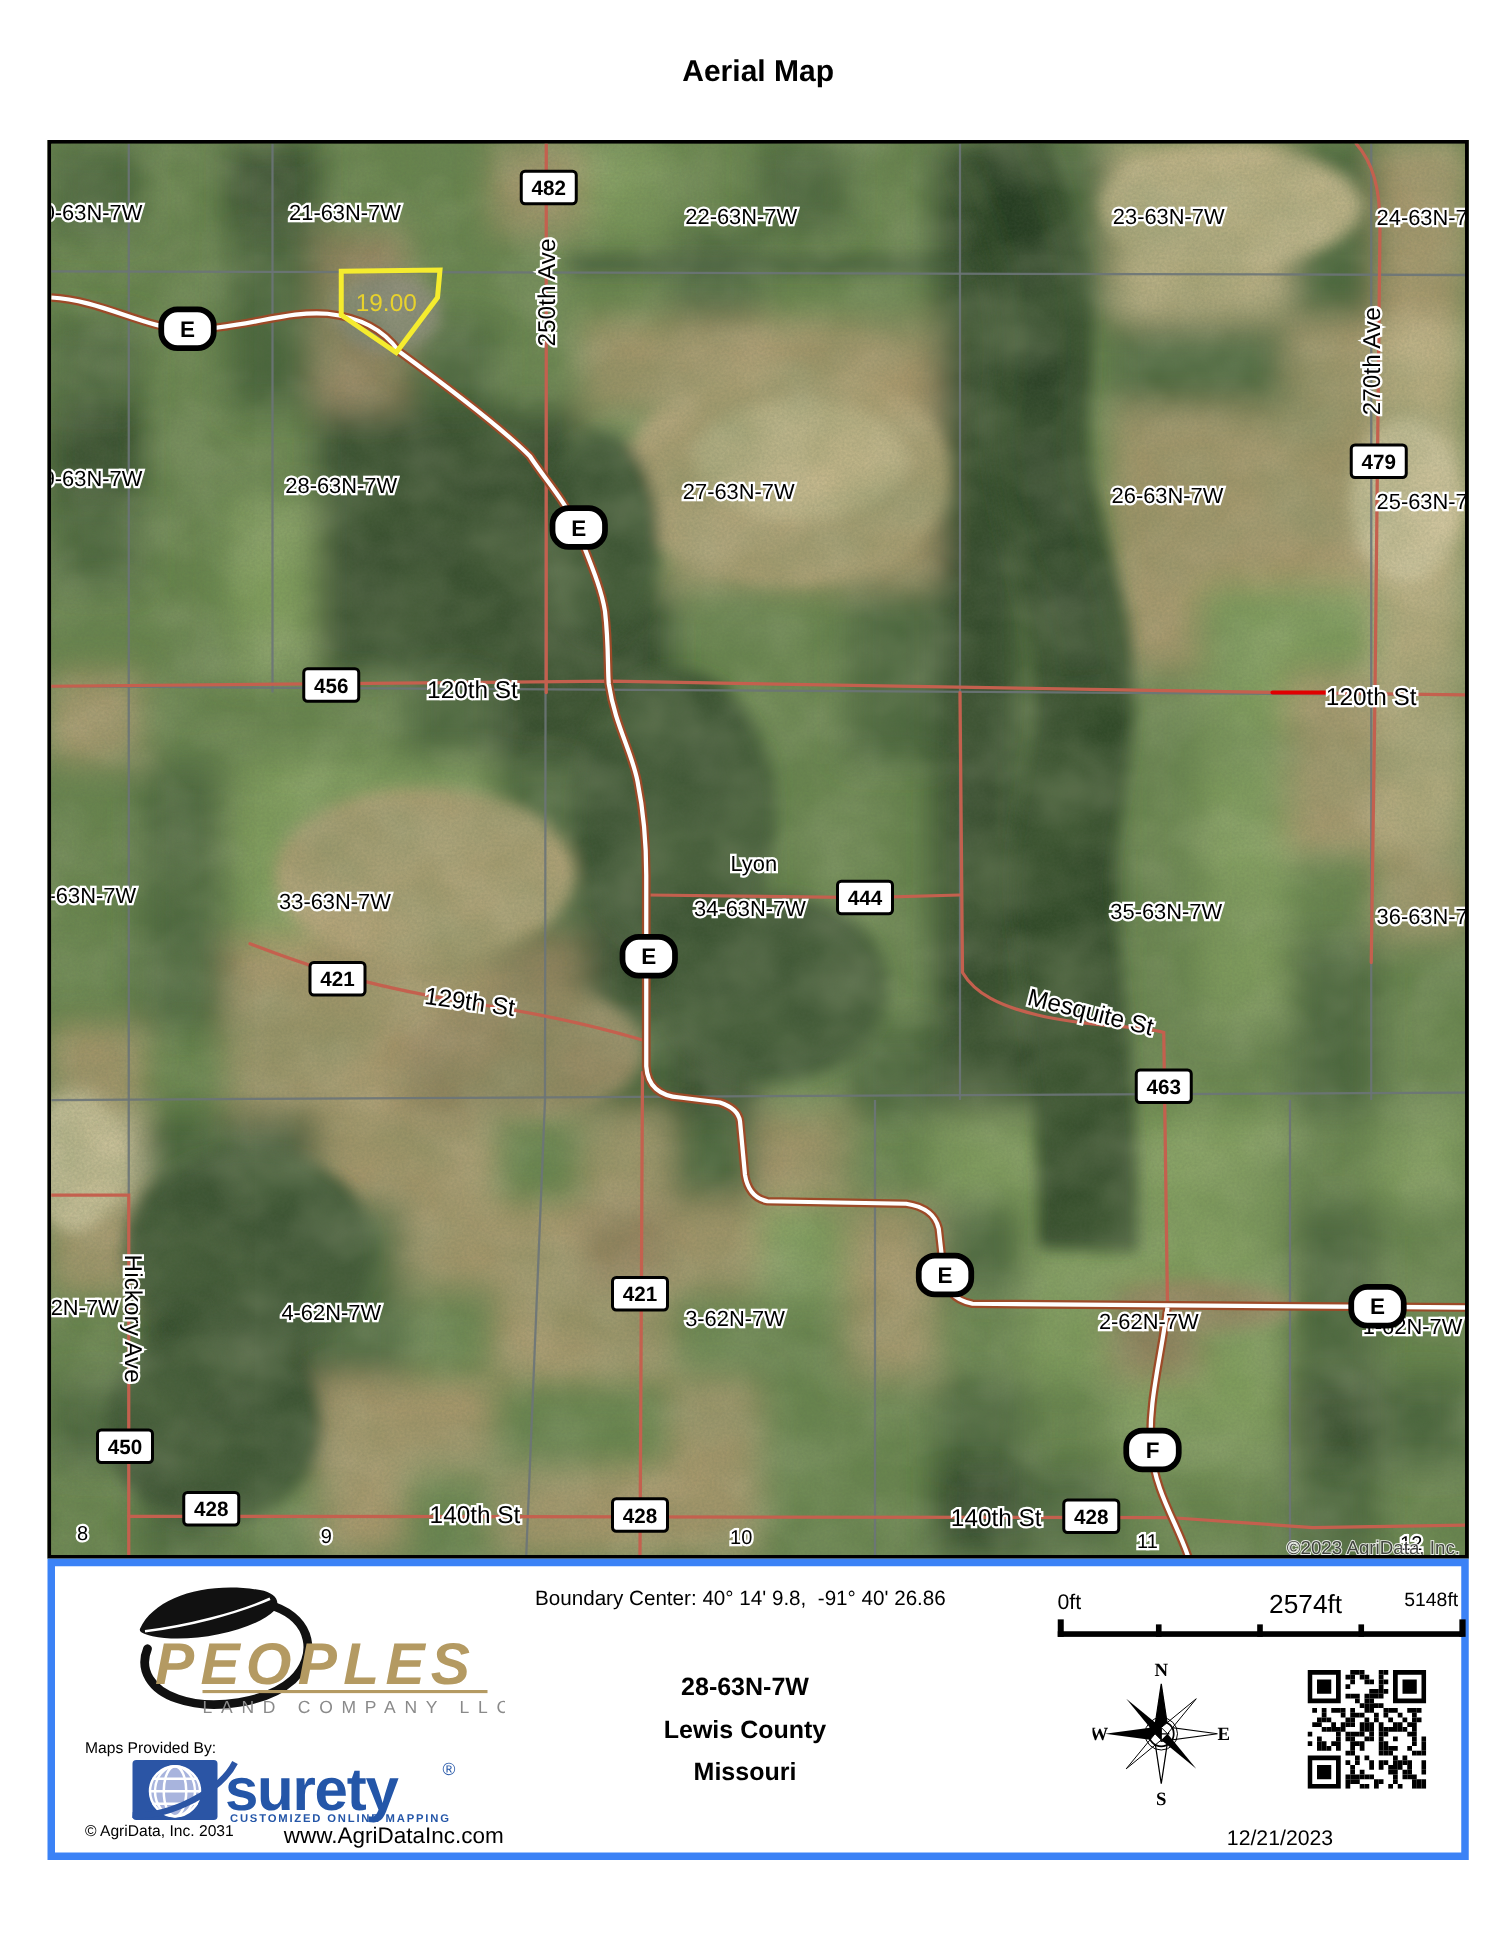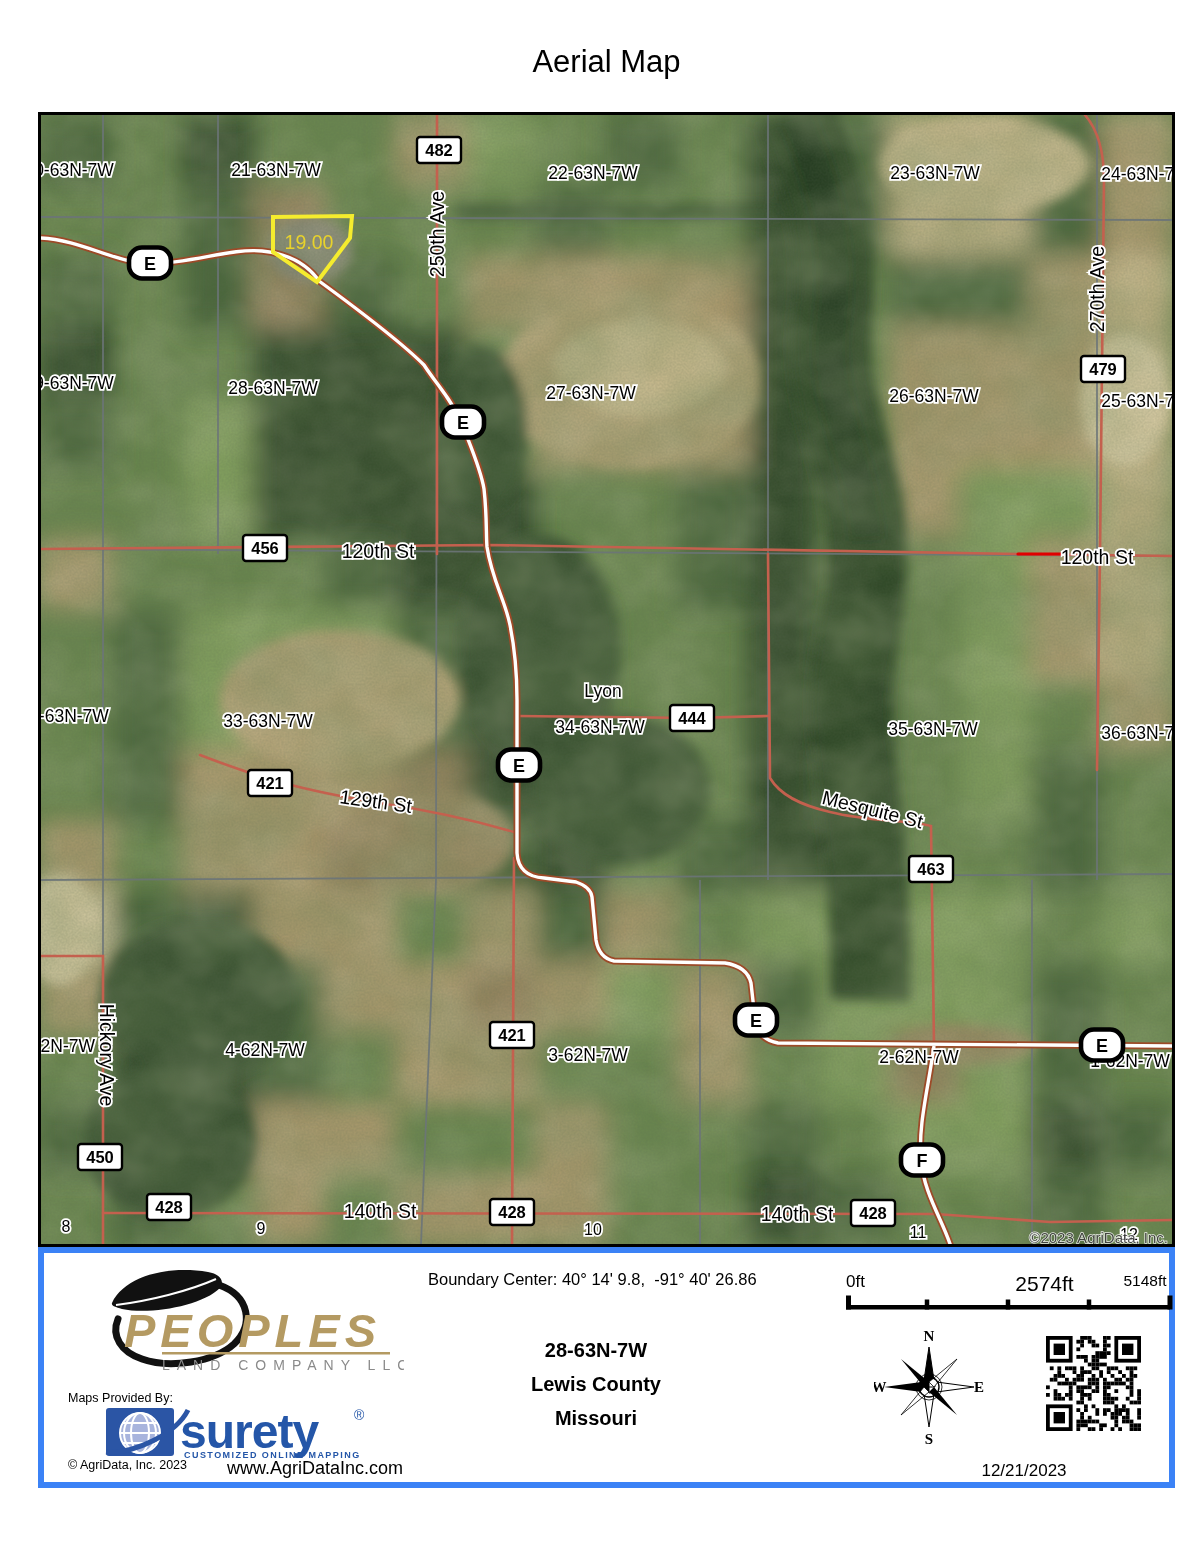--- a/index.html
+++ b/index.html
@@ -3,21 +3,21 @@
 <meta charset="utf-8">
 <style>
 html,body{margin:0;padding:0;background:#fff;width:1200px;height:1553px;font-family:"Liberation Sans",sans-serif;}
 #page{position:relative;width:1200px;height:1553px;overflow:hidden;}
 .abs{position:absolute;}
 </style>
 </head>
 <body>
 <div id="page">
 
-<div class="abs" style="left:38px;top:44px;width:1137px;text-align:center;font-size:31px;font-weight:normal;color:#000;">Aerial Map</div>
+<div class="abs" style="left:38px;top:44px;width:1137px;text-align:center;font-size:24px;font-weight:bold;color:#000;">Aerial Map</div>
 
 <div class="abs" style="left:38px;top:112px;width:1137px;height:1135px;border:3px solid #000;box-sizing:border-box;background:#7a9159;">
 <svg width="1131" height="1129" viewBox="41 115 1131 1129" xmlns="http://www.w3.org/2000/svg">
 <defs>
 <filter id="blur12" x="-20%" y="-20%" width="140%" height="140%">
             <feGaussianBlur stdDeviation="13"></feGaussianBlur>
           </filter>
 <filter id="blur6" x="-30%" y="-30%" width="160%" height="160%">
             <feGaussianBlur stdDeviation="6"></feGaussianBlur>
           </filter>
@@ -415,21 +415,21 @@
 <ellipse cx="36" cy="27" rx="16" ry="20"></ellipse>
 <line x1="16" y1="27" x2="56" y2="27"></line>
 <line x1="18" y1="17" x2="54" y2="17"></line>
 <line x1="18" y1="37" x2="54" y2="37"></line>
 </g>
 <path d="M2,46 C30,48 72,28 84,4" fill="none" stroke="#2b55a5" stroke-width="5"></path>
 <text x="76" y="42" font-size="48" font-weight="bold" fill="#2456a8" font-family="Liberation Sans, sans-serif" letter-spacing="-1">surety</text>
 <text x="250" y="14" font-size="14" fill="#2456a8" font-family="Liberation Sans, sans-serif">®</text>
 <text x="80" y="51.5" font-size="9" font-weight="bold" letter-spacing="1.45" fill="#2456a8" font-family="Liberation Sans, sans-serif">CUSTOMIZED ONLINE MAPPING</text>
 </svg>
-<div class="abs" style="left:24px;top:205px;font-size:12.5px;">© AgriData, Inc. 2023</div>
+<div class="abs" style="left:24px;top:205px;font-size:12.5px;">© AgriData, Inc. 2031</div>
 <div class="abs" style="left:183px;top:205px;font-size:18px;">www.AgriDataInc.com</div>
 <div class="abs" style="left:452px;top:80px;width:200px;text-align:center;font-size:20px;font-weight:bold;line-height:34px;">28-63N-7W<br>Lewis County<br>Missouri</div>
 <svg class="abs" style="left:830px;top:72px" width="110" height="125" viewBox="-55 -62 110 125">
 <g>
 <path d="M0,-40 L6,0 L-6,0 Z" fill="#000"></path>
           <path d="M0,40 L6,0 L-6,0 Z" fill="#fff" stroke="#000" stroke-width="1"></path>
 <path d="M-45,0 L0,6 L0,-6 Z" fill="#000"></path>
           <path d="M45,0 L0,6 L0,-6 Z" fill="#fff" stroke="#000" stroke-width="1"></path>
 <path d="M0,-40 L-6,0 L6,0 Z" fill="none" stroke="#000" stroke-width="1"></path>
 <path d="M-28,-28 L0,-5 L-5,0 Z" fill="#000"></path>

